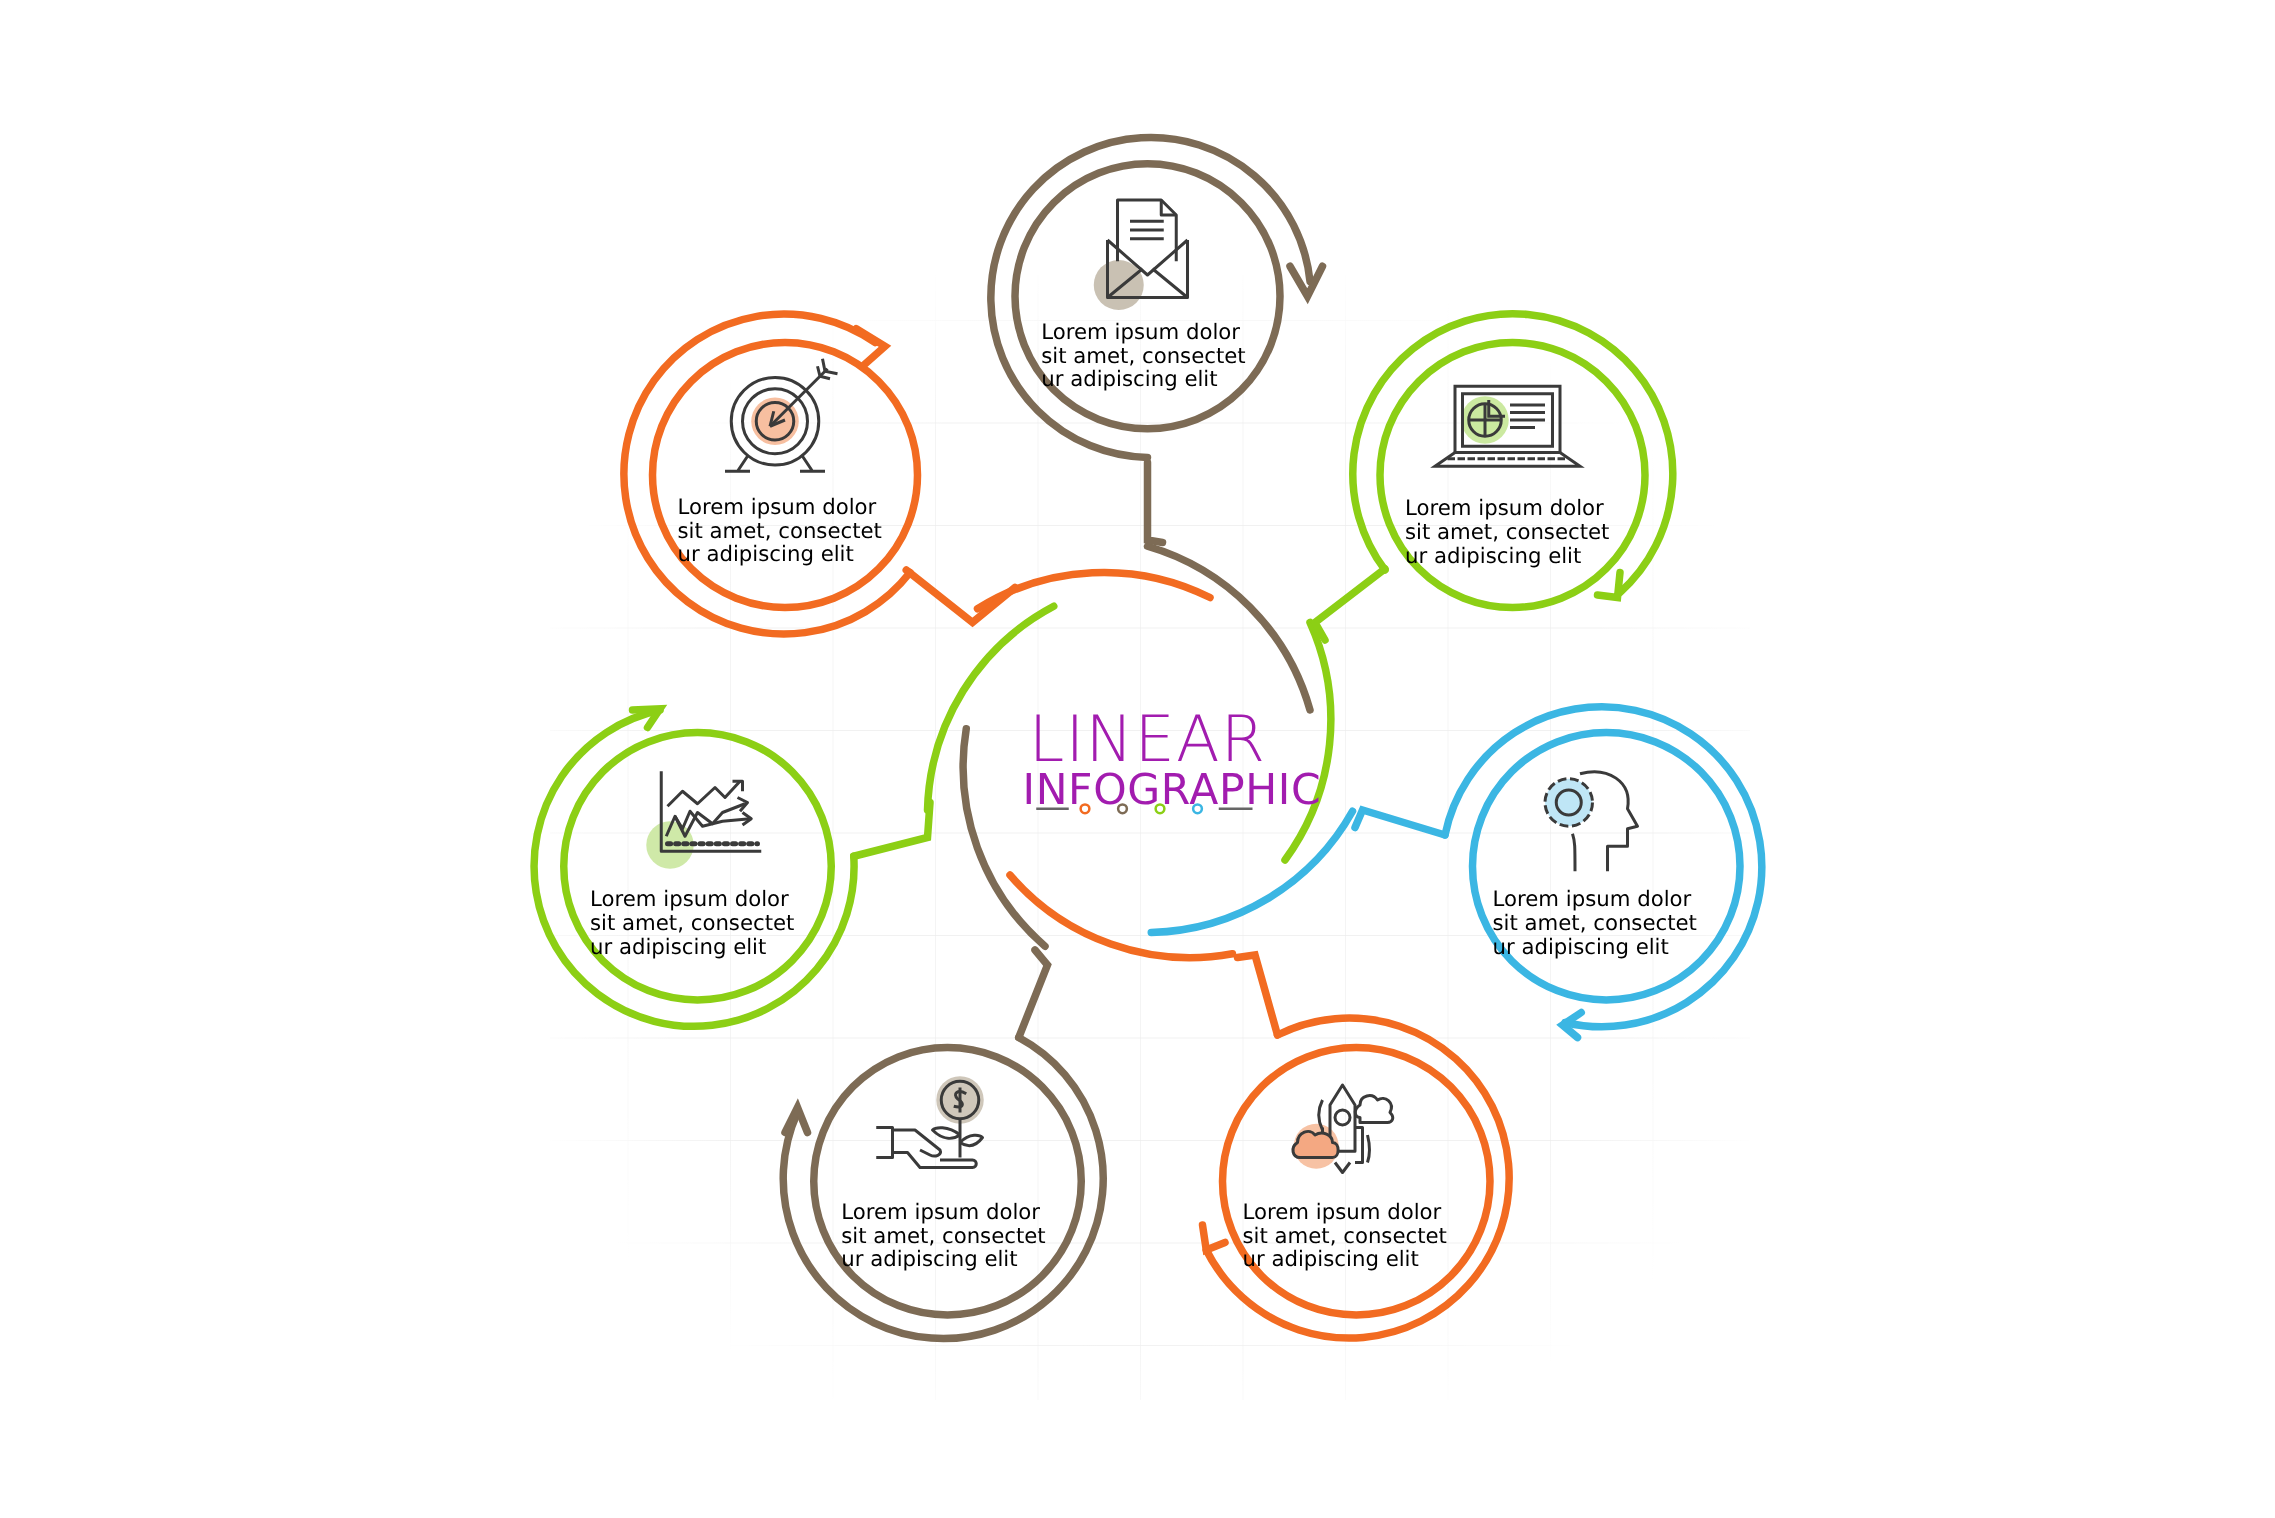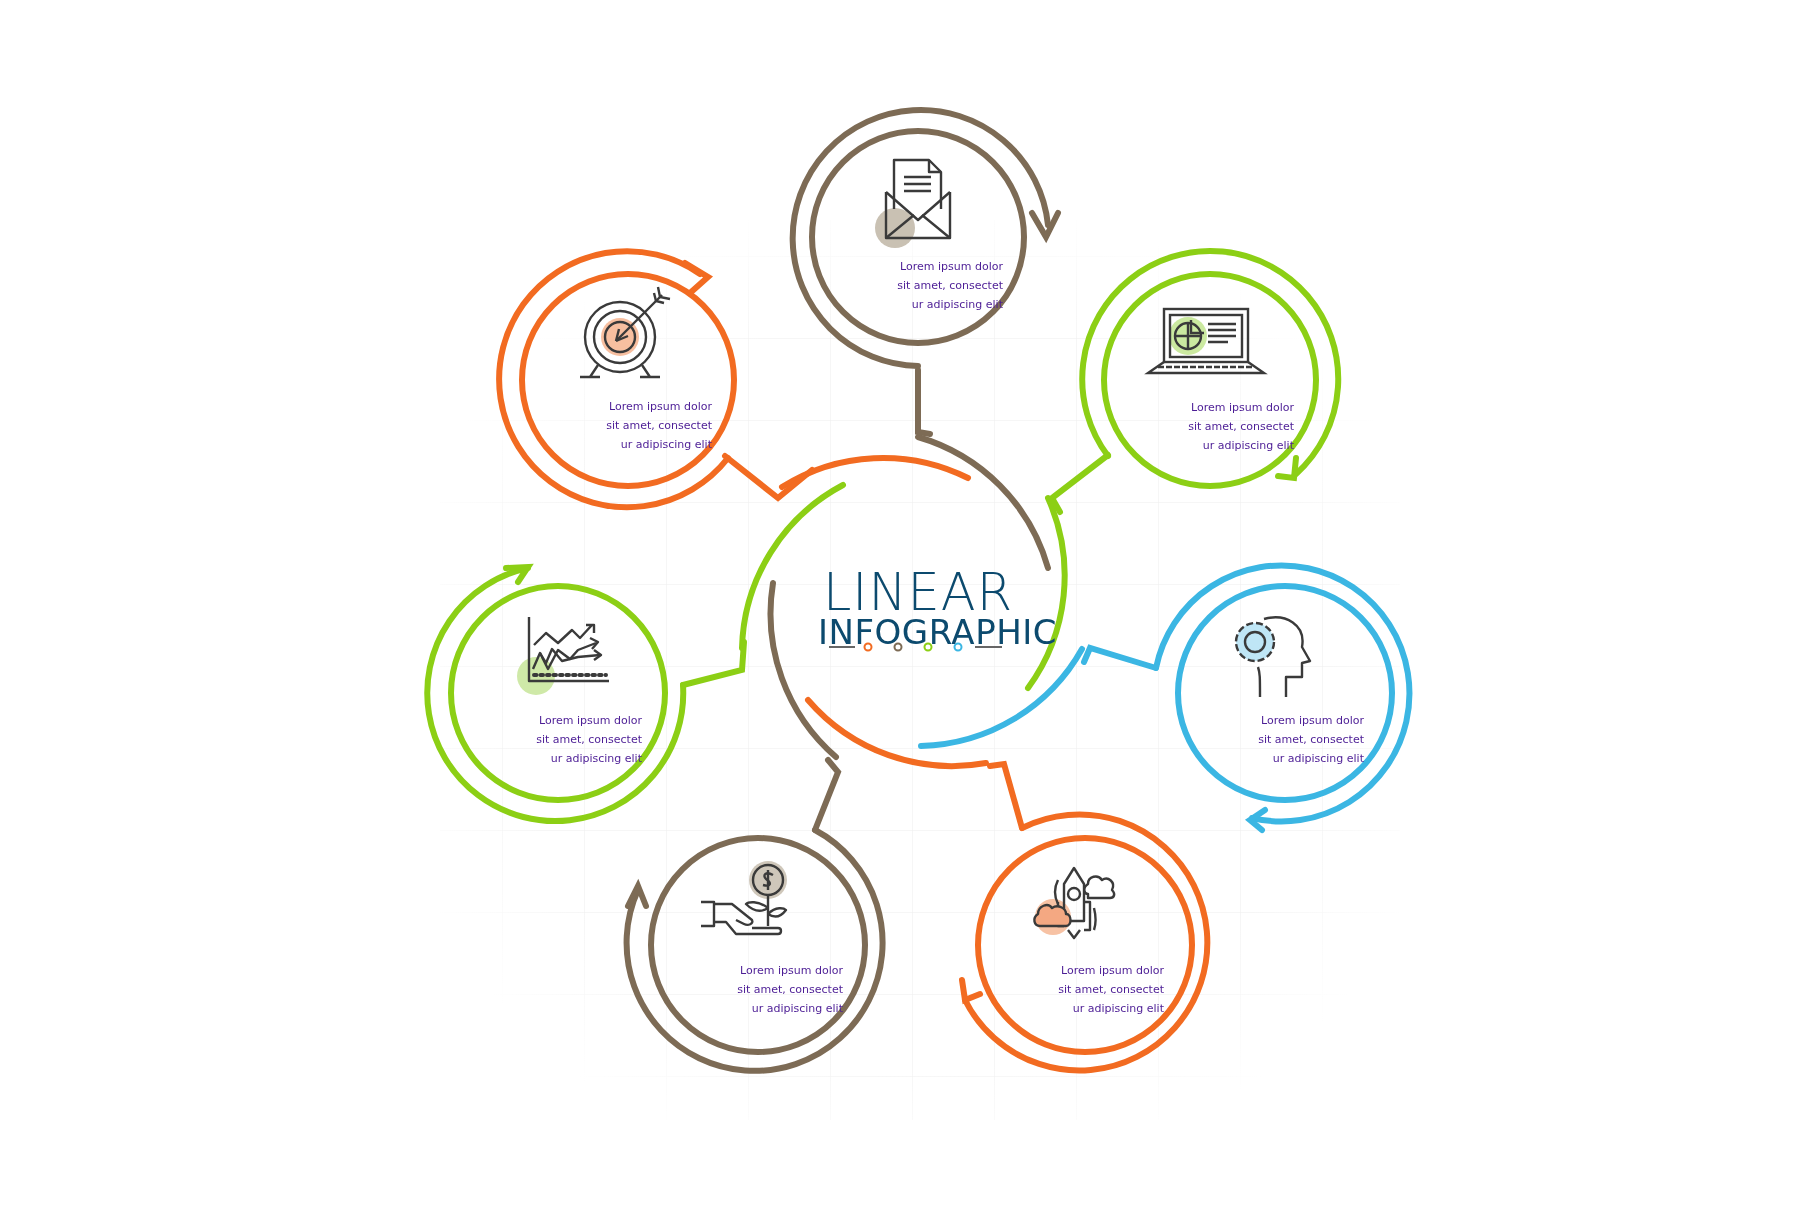--- a/index.html
+++ b/index.html
@@ -1,20 +1,20 @@
 <!DOCTYPE html>
 <html><head>
 <meta charset="utf-8">
 <style>
   html,body{margin:0;padding:0;background:#ffffff;}
   body{width:1820px;height:1214px;position:relative;overflow:hidden;font-family:"DejaVu Sans","Liberation Sans",sans-serif;}
   #stage{position:absolute;left:0;top:0;width:1820px;height:1214px;}
-  .node-text{position:absolute;width:170px;text-align:right;color:#4c1d95;font-size:11px;line-height:19px;}
+  .node-text{position:absolute;width:170px;text-align:left;color:#000000;font-size:17px;line-height:19px;}
   .node-text div{white-space:nowrap;}
-  #title{position:absolute;left:818px;top:568px;width:200px;text-align:center;color:#0c4a6e;}
+  #title{position:absolute;left:818px;top:568px;width:200px;text-align:center;color:#a21caf;}
   #title .t1{font-family:"DejaVu Sans","Liberation Sans",sans-serif;font-weight:200;font-size:51px;letter-spacing:1px;line-height:50px;}
   #title .t2{font-family:"DejaVu Sans","Liberation Sans",sans-serif;font-size:34px;letter-spacing:0.5px;line-height:28px;}
 </style>
 </head>
 <body>
 
 <div id="stage">
 <svg width="1820" height="1214" viewBox="0 0 1820 1214" xmlns="http://www.w3.org/2000/svg">
   <defs>
     <pattern id="grid" width="82" height="82" patternUnits="userSpaceOnUse" x="10" y="10">

